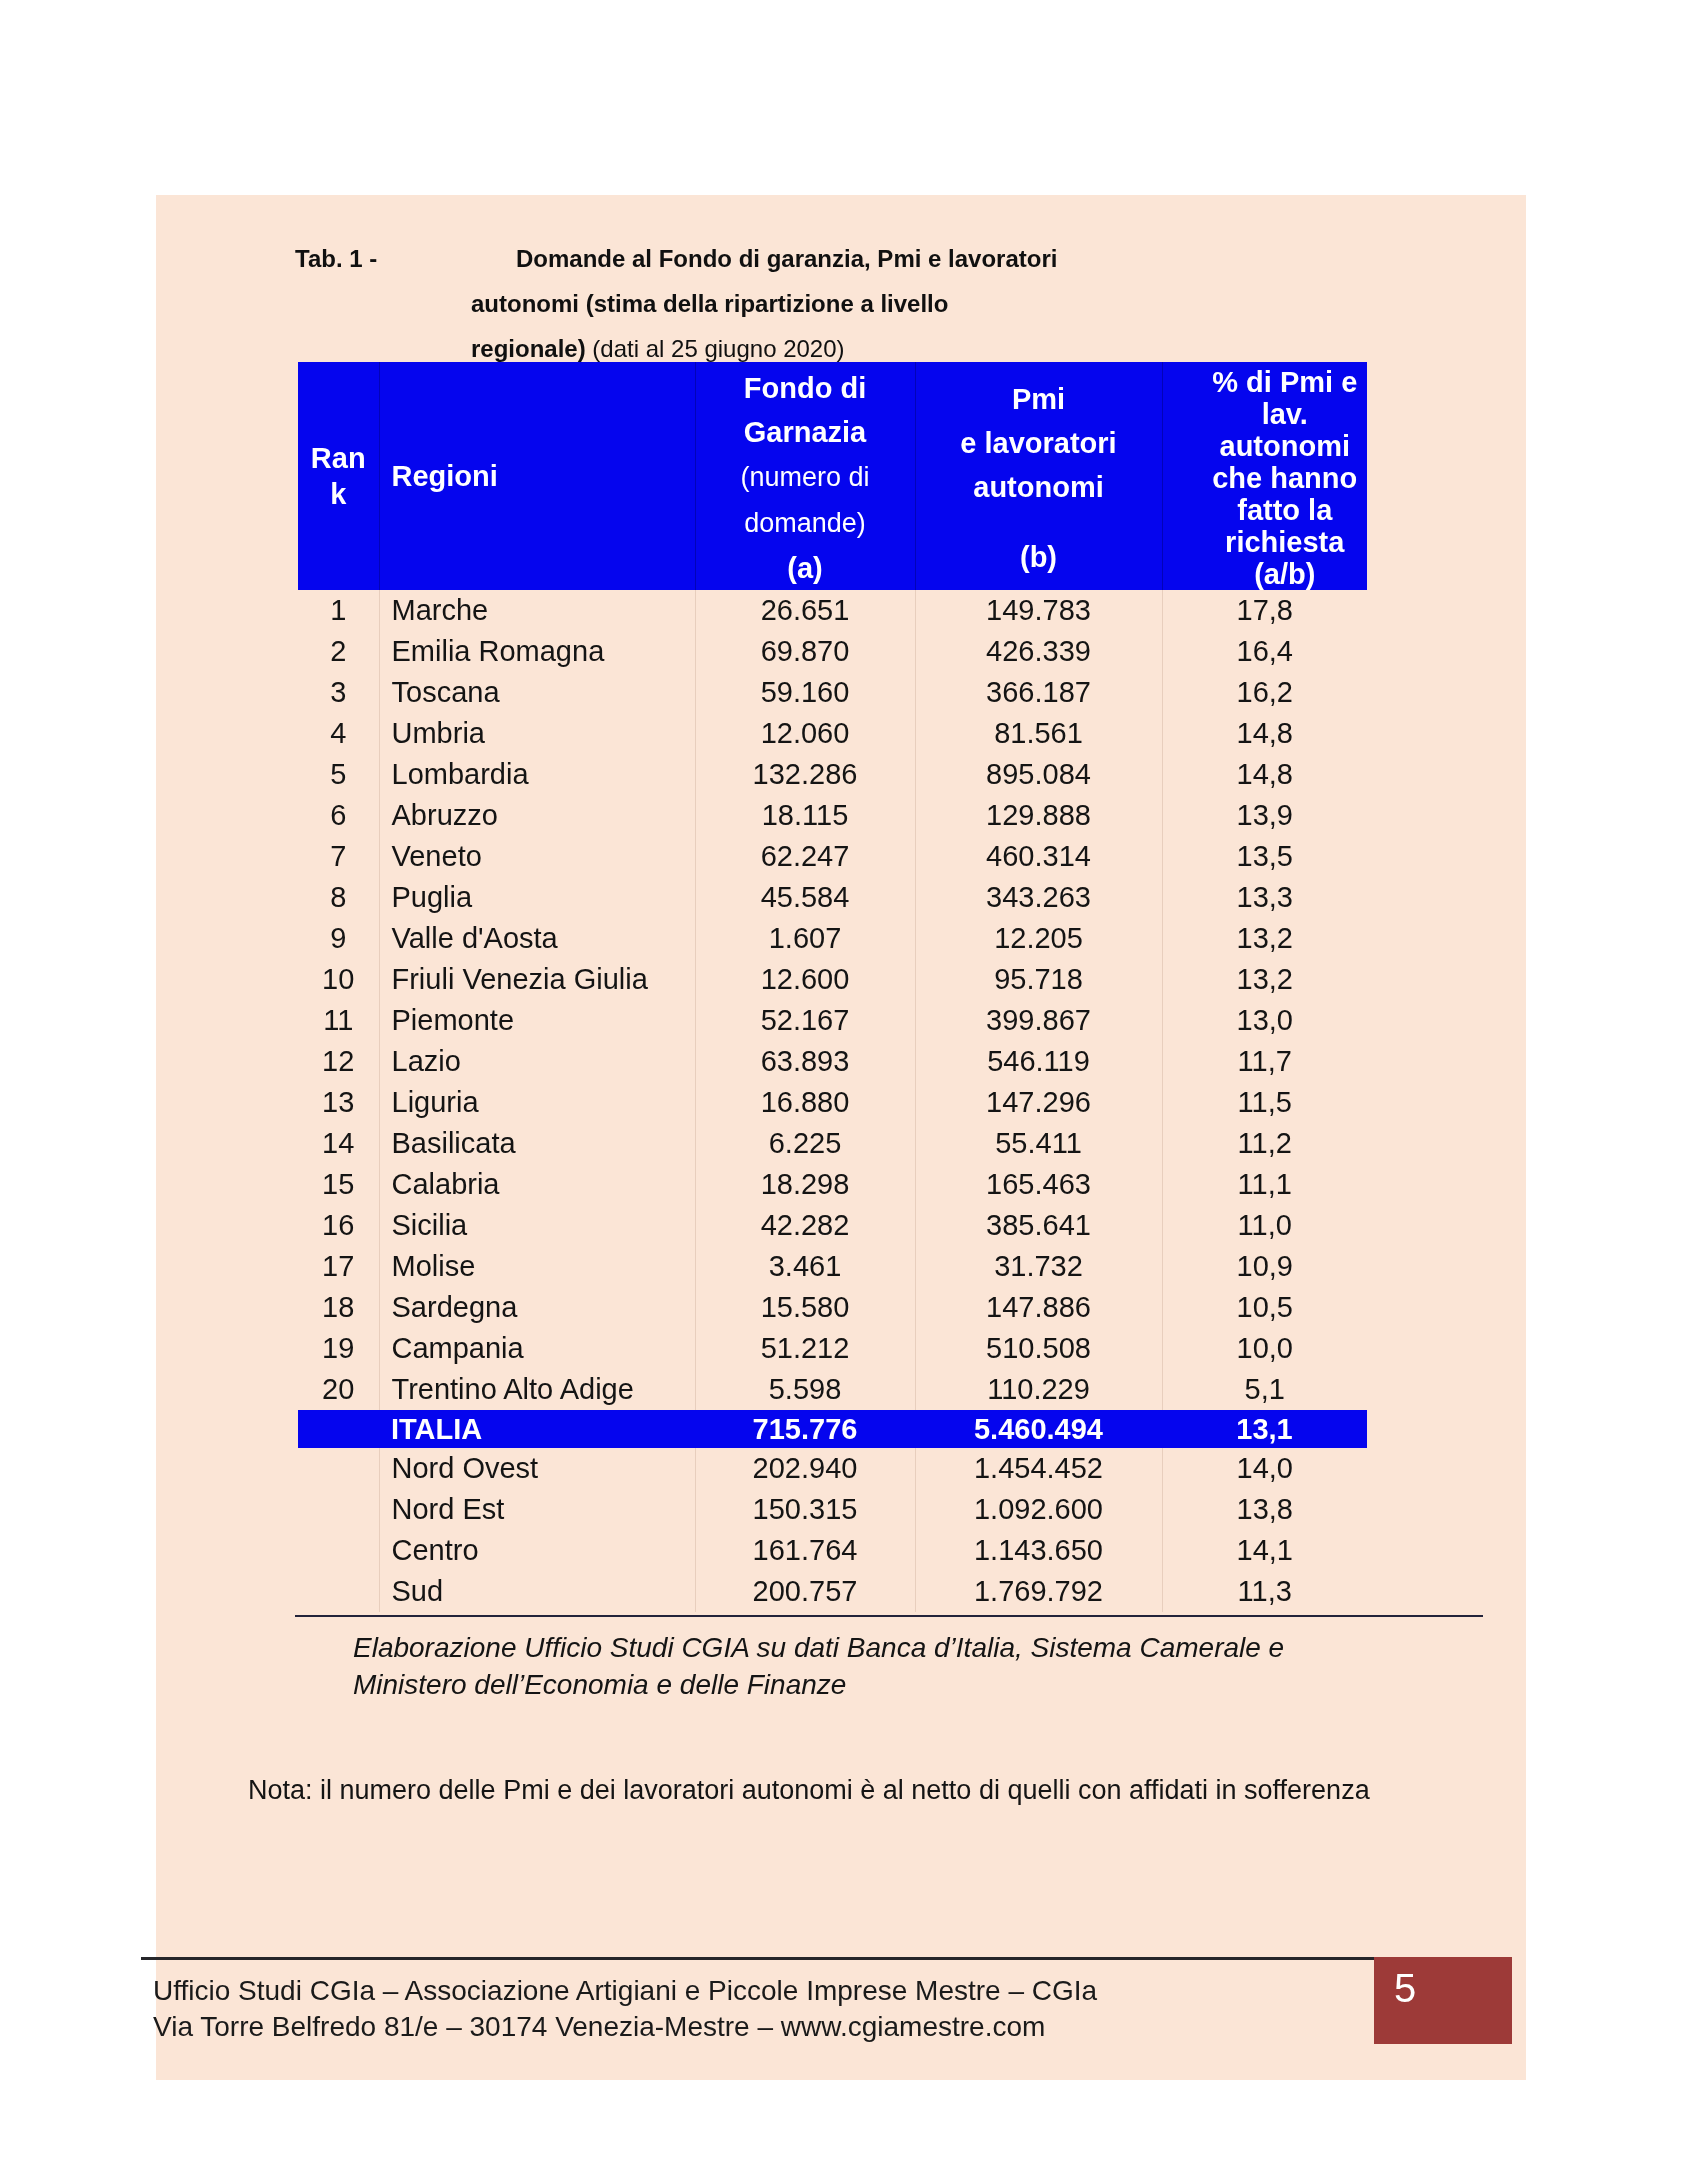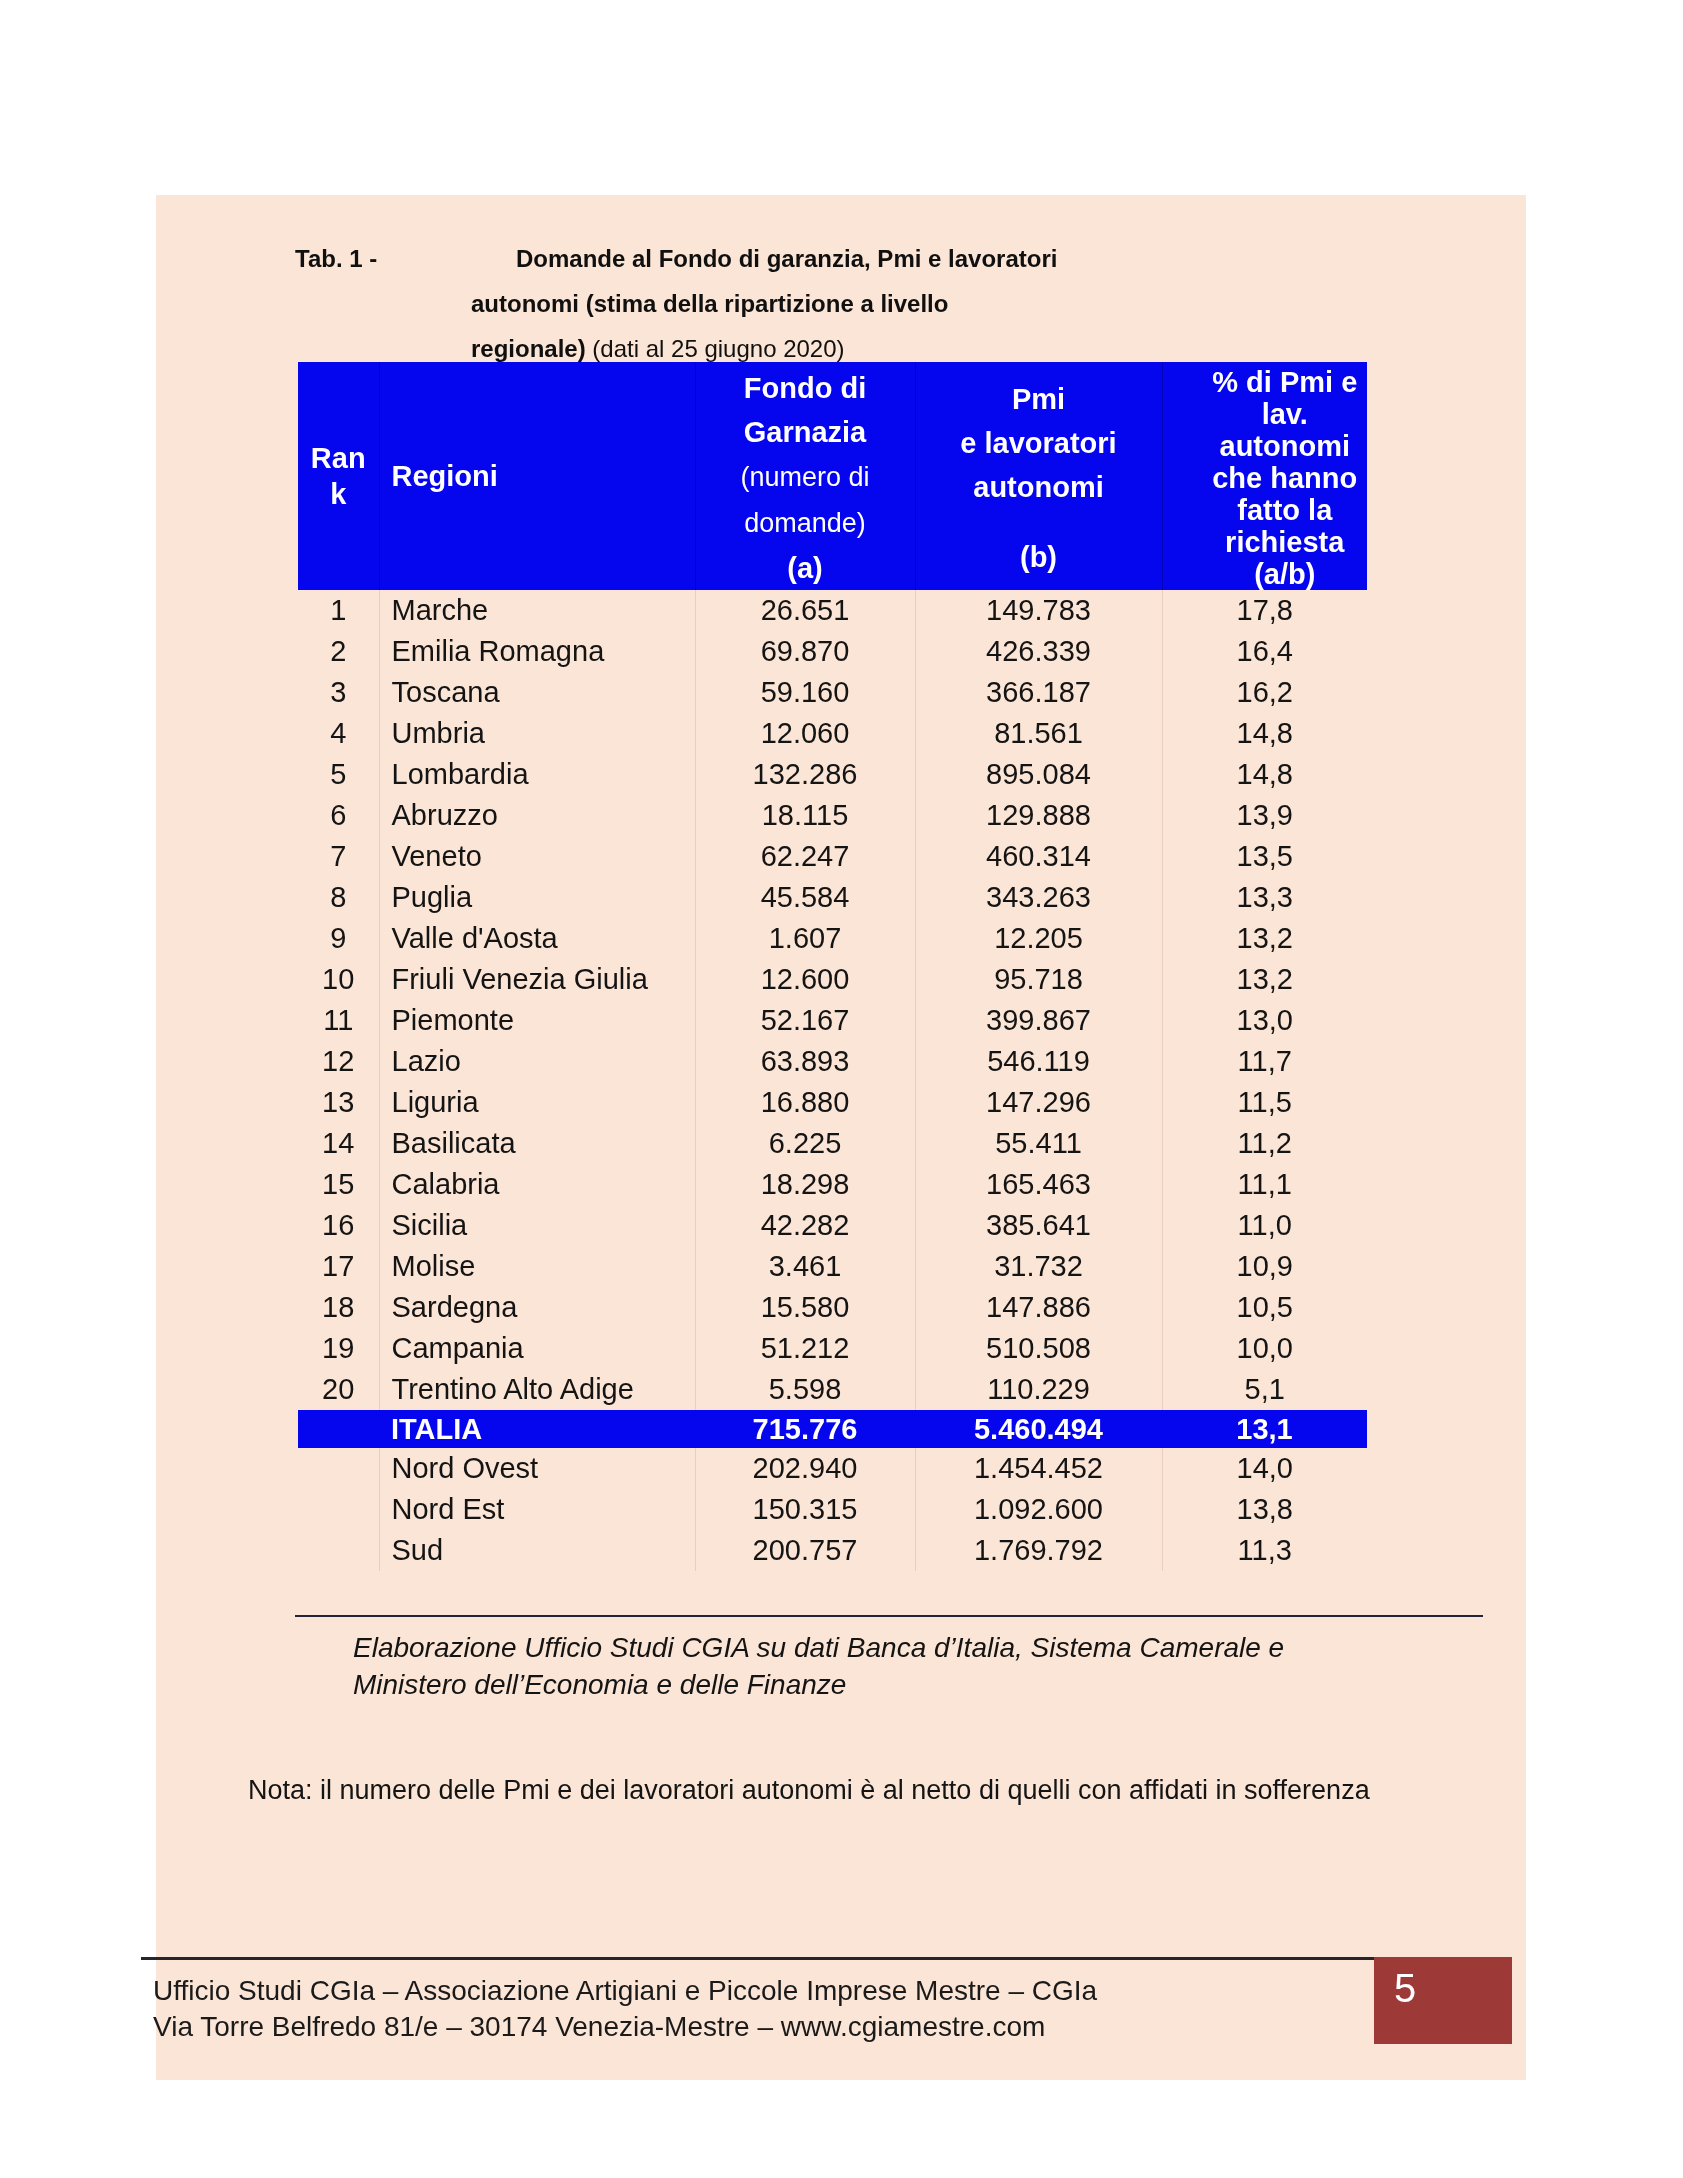--- a/index.html
+++ b/index.html
@@ -268,20 +268,27 @@
           </tr>
           <tr>
             <td class="rank"></td>
             <td class="region">Nord Est</td>
             <td class="num">150.315</td>
             <td class="num">1.092.600</td>
             <td class="num">13,8</td>
           </tr>
           <tr>
             <td class="rank"></td>
+            <td class="region">Centro</td>
+            <td class="num">161.764</td>
+            <td class="num">1.143.650</td>
+            <td class="num">14,1</td>
+          </tr>
+          <tr>
+            <td class="rank"></td>
             <td class="region">Sud</td>
             <td class="num">200.757</td>
             <td class="num">1.769.792</td>
             <td class="num">11,3</td>
           </tr>
         </tbody>
     </table>
   </div>
 
   <div class="rule1"></div>

